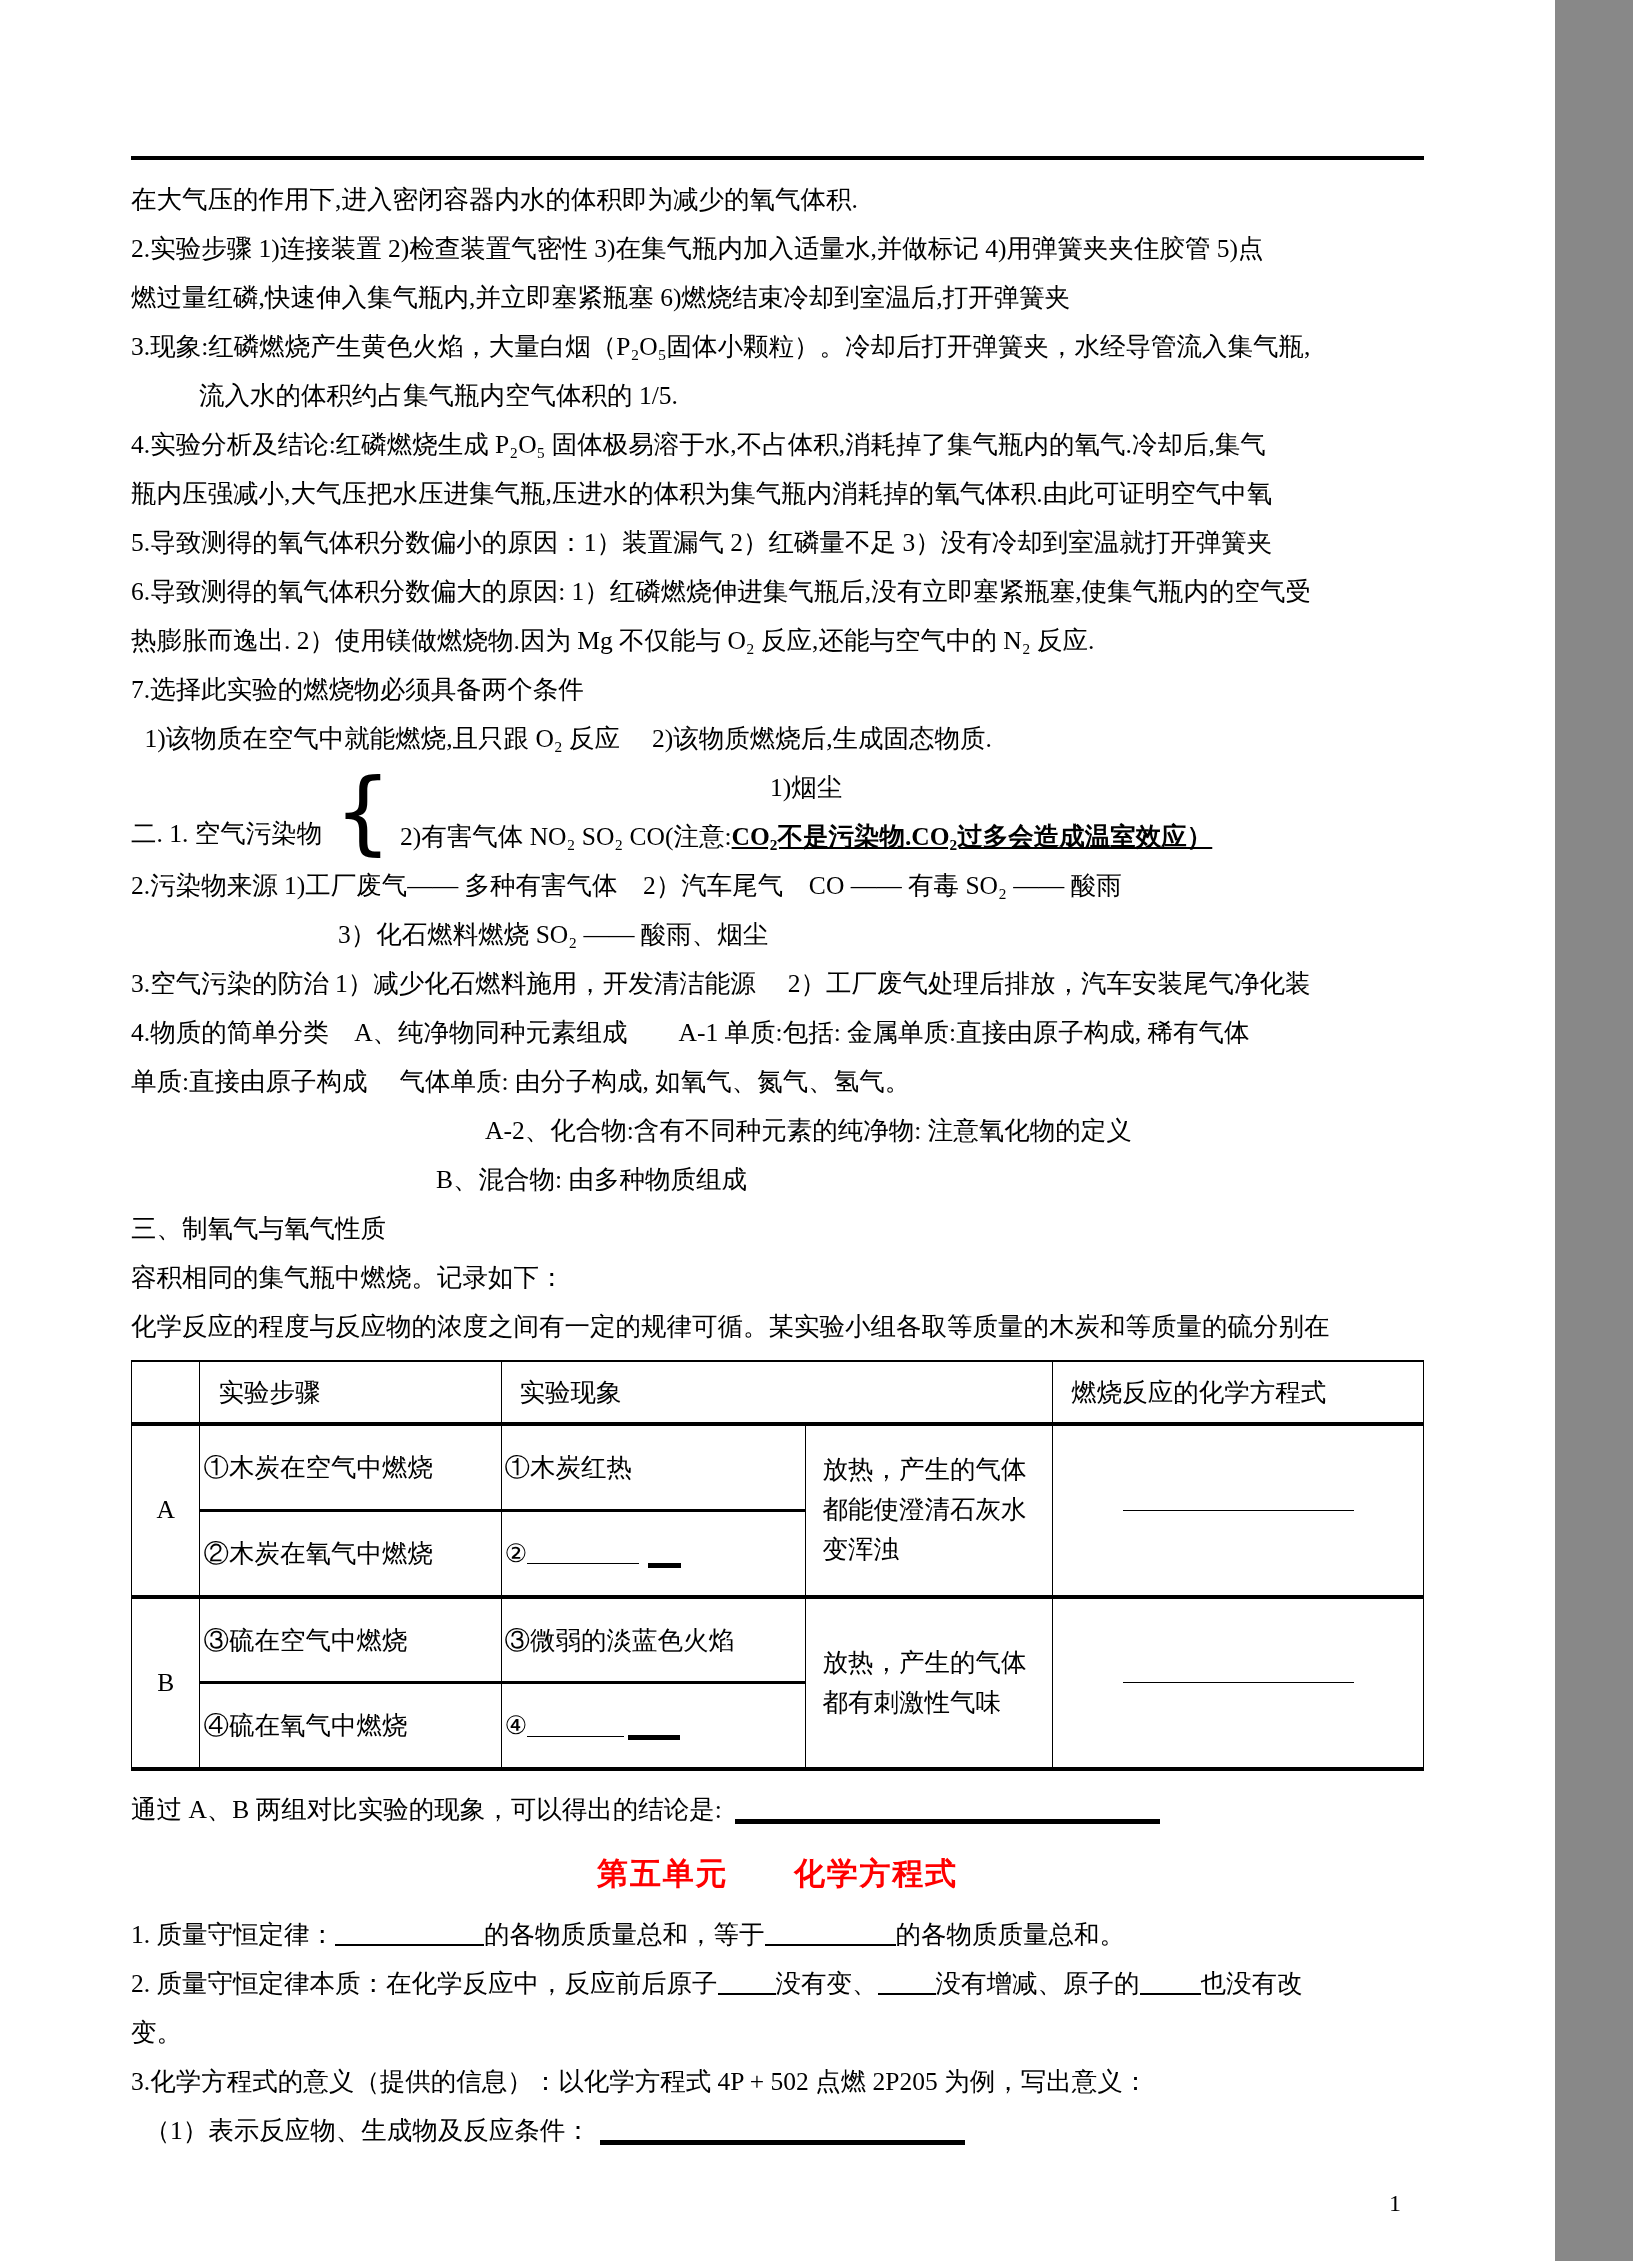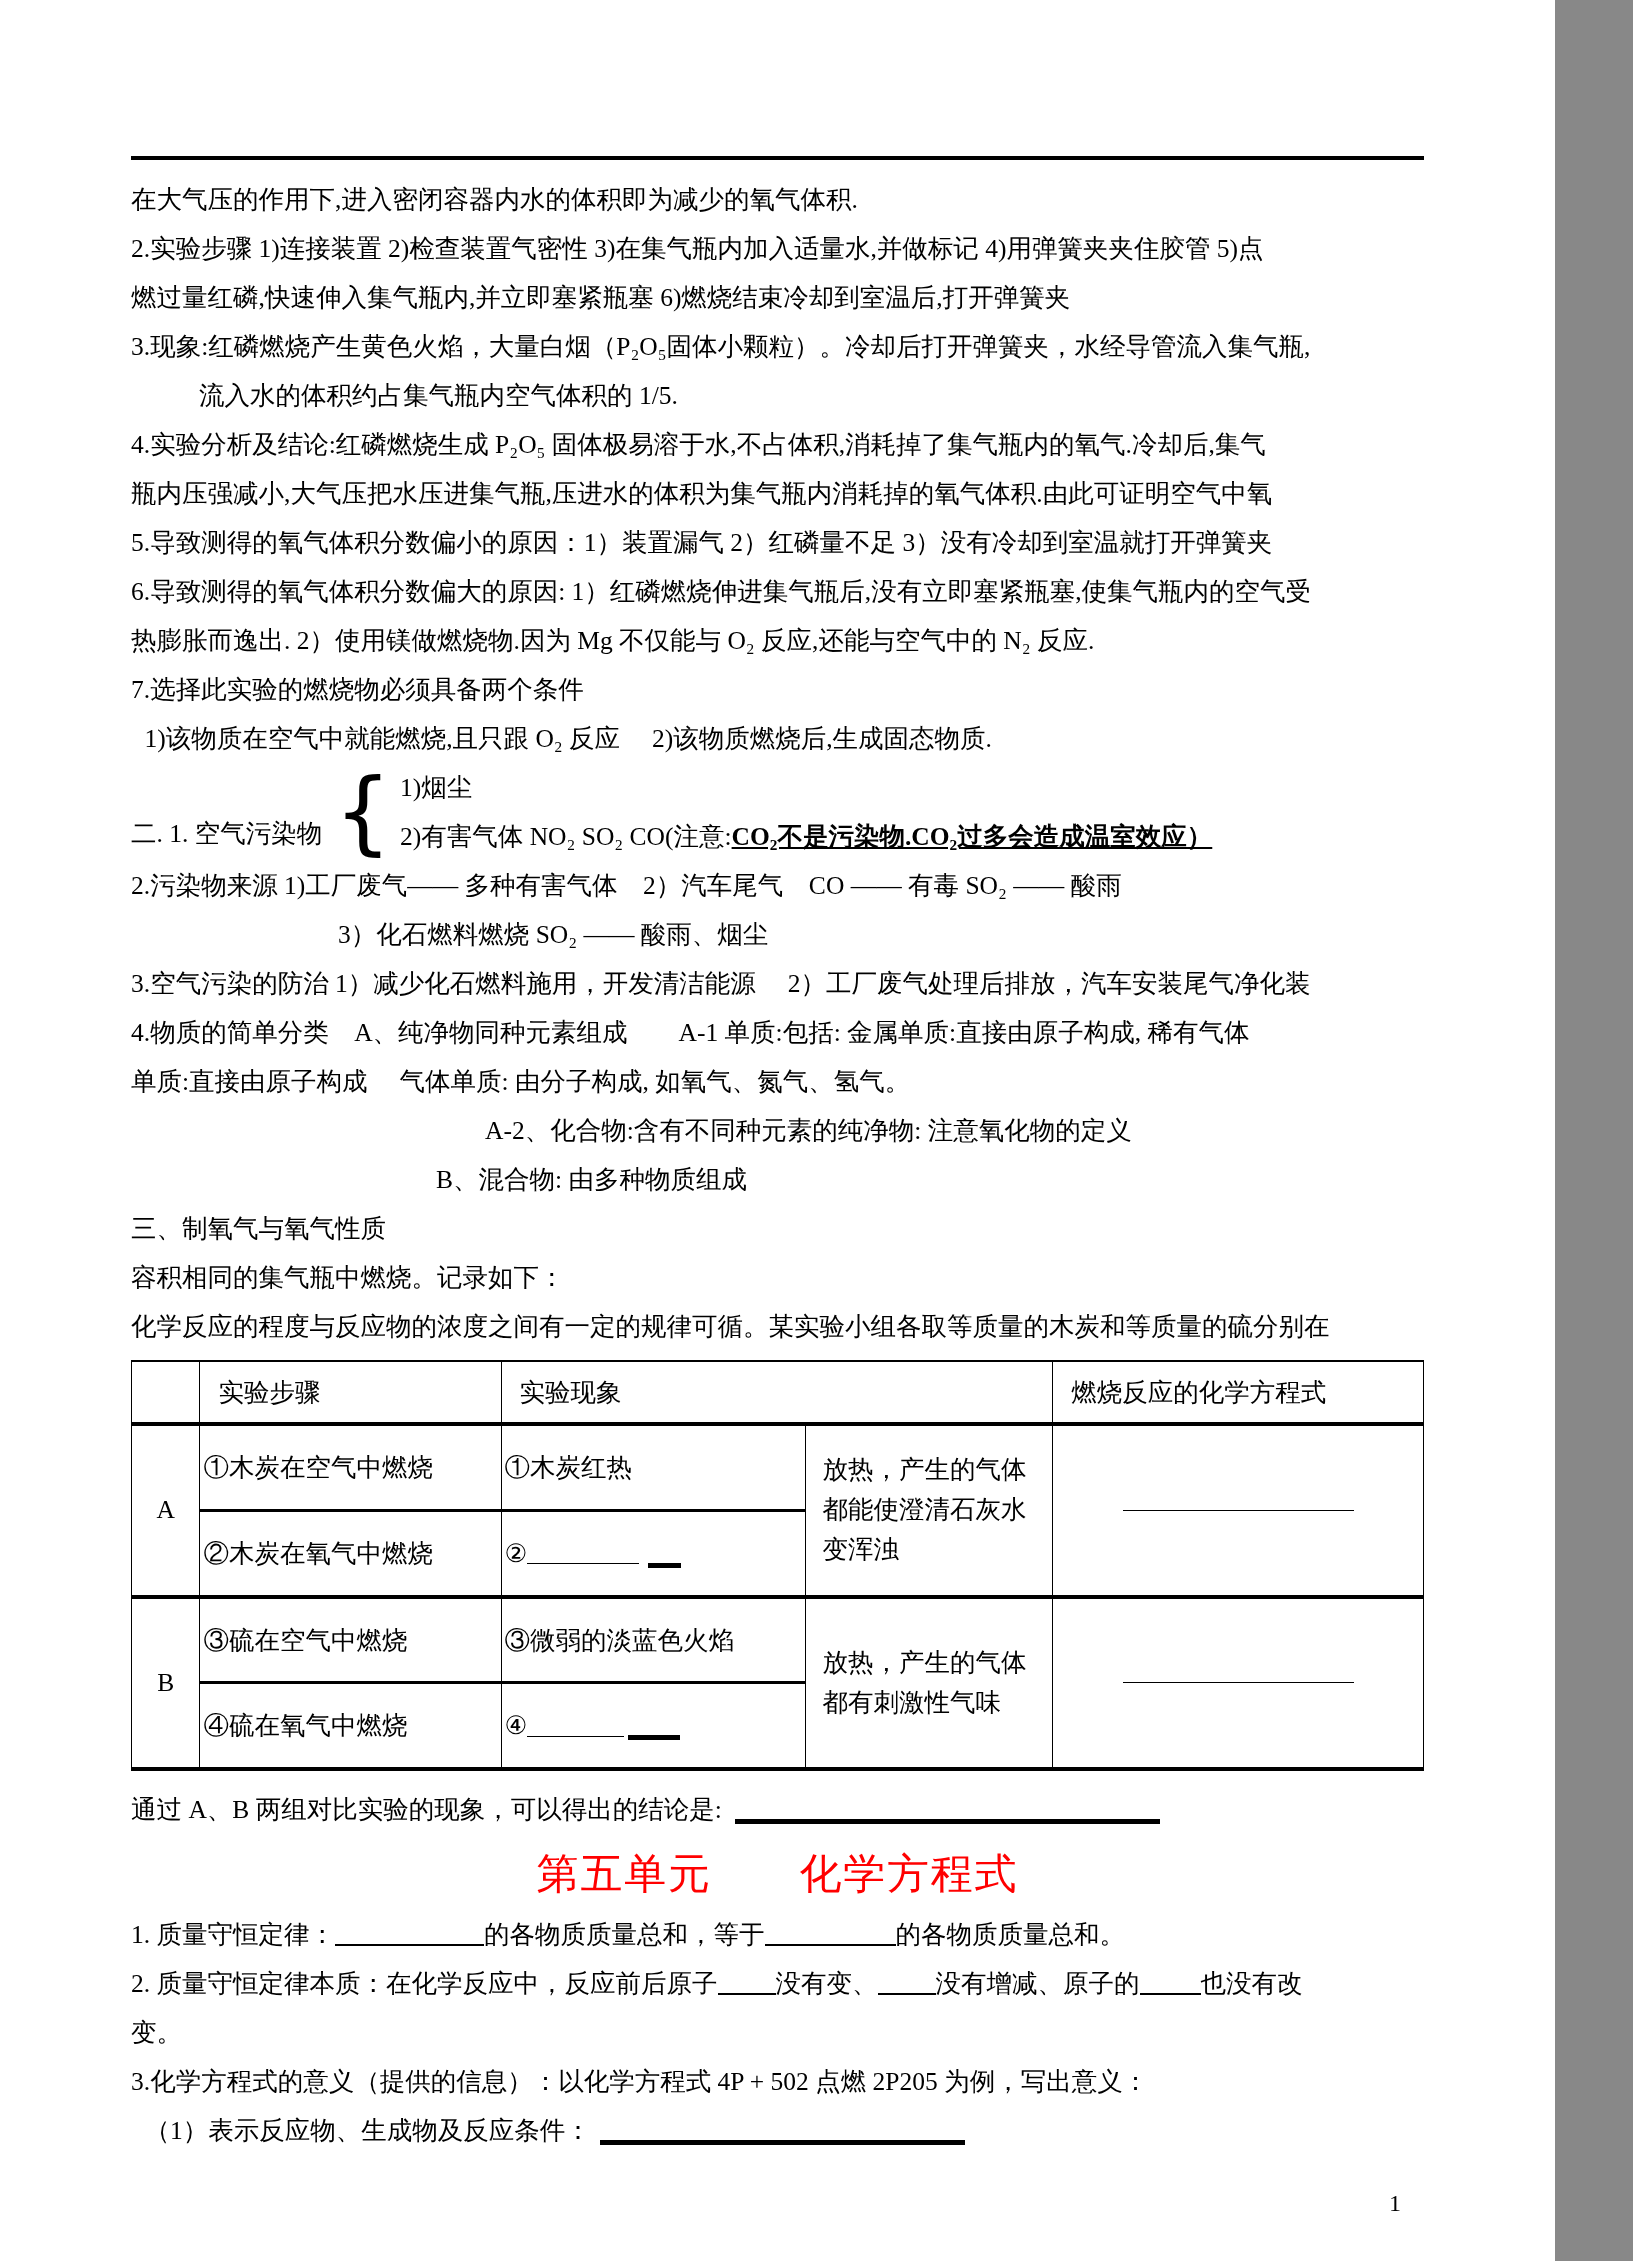--- a/index.html
+++ b/index.html
@@ -23,21 +23,21 @@
   .b{font-weight:bold;text-decoration:underline;}
   
   .poll-row{display:flex;align-items:flex-start;}
   .poll-label{padding-top:46px;line-height:49px;white-space:nowrap;}
   .brace{
     font-family:"DejaVu Sans","Liberation Sans",sans-serif;
     font-size:90px;font-weight:400;line-height:97px;
     padding:0 8.5px 0 12px;
   }
   .poll-items{display:flex;flex-direction:column;}
-  .poll-items .line{line-height:49px;}
+  .poll-items .line{line-height:49px;text-align:center;}
   
   .u{display:inline-block;height:3.6px;border-bottom:2.4px solid #000;vertical-align:-2.4px;}
   .u-thin{display:inline-block;height:3.6px;border-bottom:1.8px solid #000;vertical-align:-2.4px;}
   .u-bold{display:inline-block;height:2.4px;border-bottom:5.5px solid #000;vertical-align:-6px;}
   
   .exp-table{
     border-collapse:collapse;width:100%;margin-top:9.7px;table-layout:fixed;
     border-top:2.4px solid #000;border-left:1.8px solid #000;
     border-right:1.8px solid #000;border-bottom:4.3px solid #000;
   }
@@ -47,22 +47,22 @@
   .exp-table td.step{height:73px;padding-left:3px;white-space:nowrap;}
   .exp-table td.shared{padding-left:16px;padding-right:9.7px;line-height:40px;}
   .exp-table tr.sub td{border-top:3.6px solid #000;}
   .exp-table tr.grpB td{border-top:4.3px solid #000;}
   .eq-line{width:231px;height:0;border-bottom:1.8px solid #000;margin:0 auto;}
   
   .concl{margin-top:11px;line-height:56px;}
   .unit-title{
     text-align:center;
     font-family:"Liberation Sans","DejaVu Sans",sans-serif;
-    font-weight:normal;color:#ff0000;
-    font-size:42px;line-height:72px;letter-spacing:1.8px;
+    font-weight:bold;color:#ff0000;
+    font-size:31px;line-height:72px;letter-spacing:1.8px;
   }
   .page-num{position:absolute;right:154px;bottom:44px;font-size:24px;}
 </style>
 </head>
 <body>
 
 <div class="page">
   <div class="content">
 
     <div class="top-rule"></div>

